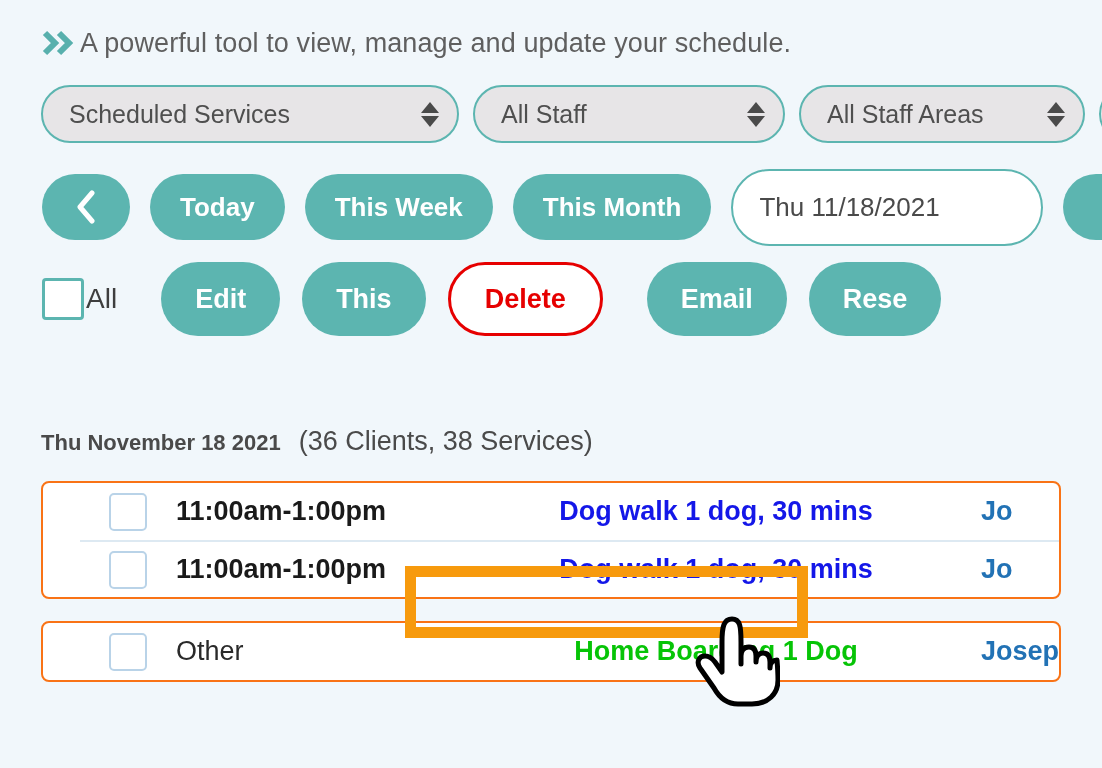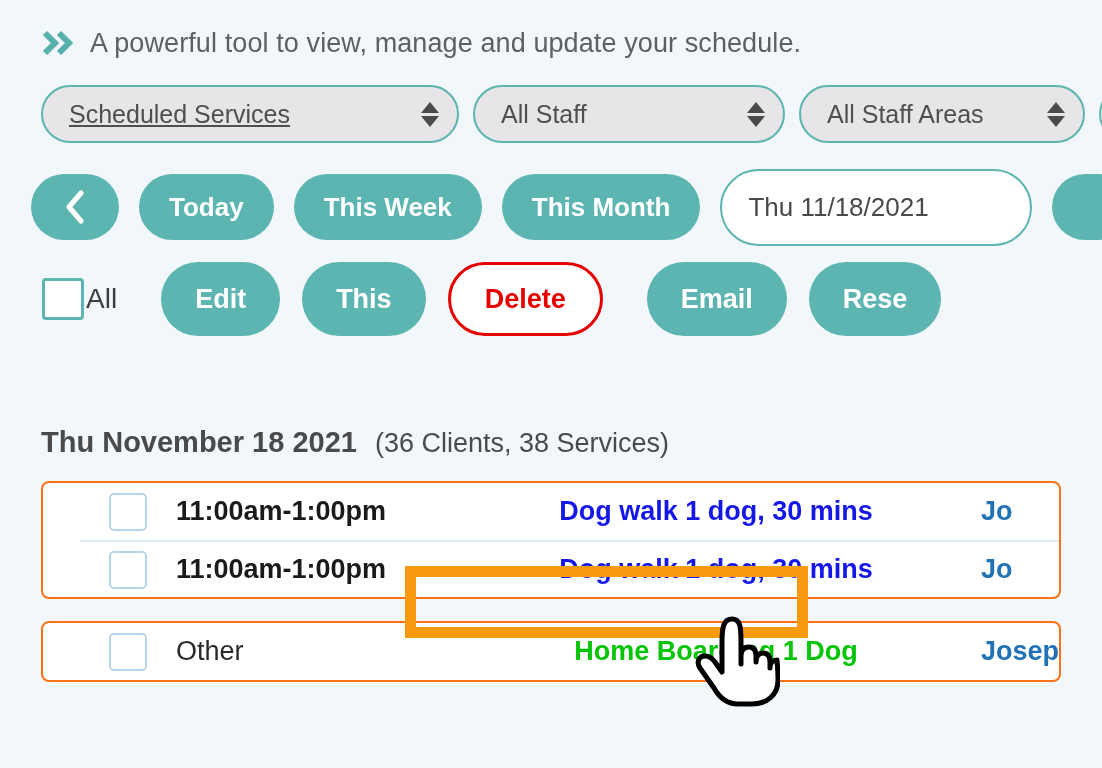--- a/index.html
+++ b/index.html
@@ -14,21 +14,21 @@
     background: #f1f7fb;
     font-family: "Liberation Sans", sans-serif;
     color: #4a4a4a;
     position: relative;
   }
 
   
   .tagline-row {
     display: flex;
     align-items: center;
-    gap: 14px;
+    gap: 4px;
     padding: 24px 0 0 42px;
     height: 62px;
   }
   .chevrons {
     display: flex;
     align-items: center;
     line-height: 1;
   }
   .chevrons svg { display: block; }
   .tagline-text {
@@ -71,31 +71,31 @@
   }
   .updown i {
     width: 0; height: 0;
     border-left: 9px solid transparent;
     border-right: 9px solid transparent;
     display: block;
   }
   .updown i.up { border-bottom: 11px solid #4a4a4a; }
   .updown i.dn { border-top: 11px solid #4a4a4a; }
 
-  .sel-w1 { width: 418px; text-decoration: underline; }
+  .sel-w1 { width: 418px; }
   .sel-w2 { width: 312px; }
   .sel-w3 { width: 286px; }
   .sel-w4 { width: 260px; }
 
   
   .daterow {
     display: flex;
     align-items: center;
     gap: 20px;
-    padding-left: 31px;
+    padding-left: 42px;
     margin-top: 31px;
     height: 66px;
     white-space: nowrap;
   }
   .btn {
     border: none;
     background: #5cb5b0;
     color: #ffffff;
     font-family: "Liberation Sans", sans-serif;
     font-size: 26px;
@@ -178,21 +178,21 @@
   .day-heading {
     display: flex;
     align-items: baseline;
     gap: 18px;
     padding-left: 41px;
     margin-top: 92px;
     height: 42px;
     white-space: nowrap;
   }
   .day-title {
-    font-size: 29px;
+    font-size: 22px;
     font-weight: bold;
     color: #4a4a4a;
   }
   .day-counts {
     font-size: 27px;
     color: #4a4a4a;
   }
 
   
   .card {

